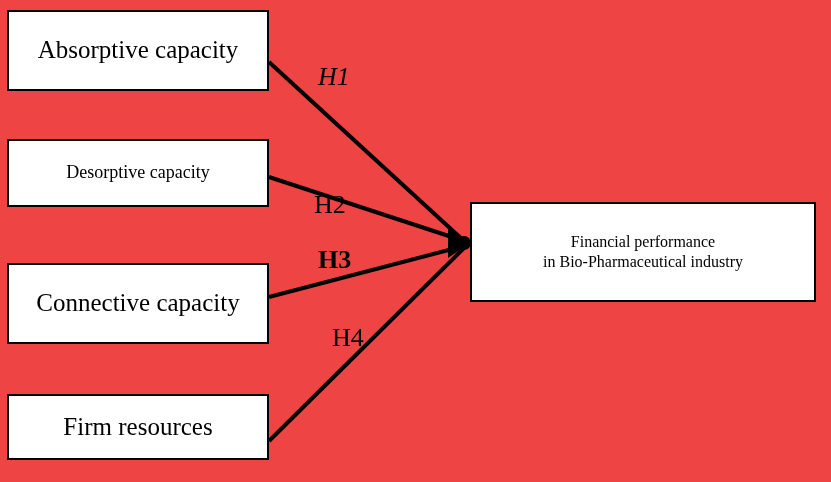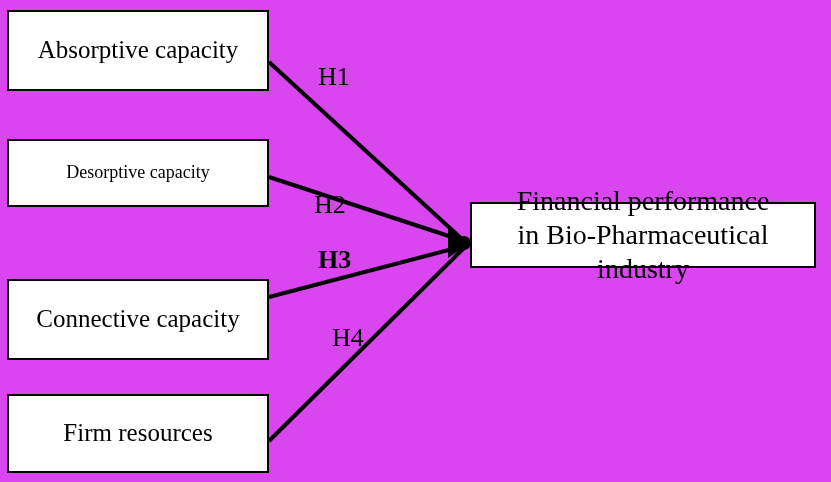--- a/index.html
+++ b/index.html
@@ -9,21 +9,21 @@
     background: #ffffff;
   }
   body {
     font-family: "Liberation Serif", "DejaVu Serif", serif;
     color: #000000;
   }
   #diagram-canvas {
     position: relative;
     width: 831px;
     height: 482px;
-    background: #d946ef;
+    background: #ef4444;
     overflow: hidden;
   }
   #connector-layer {
     position: absolute;
     left: 0;
     top: 0;
     width: 831px;
     height: 482px;
     pointer-events: none;
   }
@@ -39,38 +39,38 @@
     line-height: 1.22;
   }
   .node-label {
     display: block;
     padding: 0 6px;
     white-space: pre-line;
   }
   
   #box-absorptive  { left: 7px;  top: 10px;  width: 262px; height: 81px;  font-size: 25px; }
   #box-desorptive  { left: 7px;  top: 139px; width: 262px; height: 68px;  font-size: 18px; }
-  #box-connective  { left: 7px;  top: 279px; width: 262px; height: 81px;  font-size: 25px; }
-  #box-firm        { left: 7px;  top: 394px; width: 262px; height: 79px;  font-size: 25px; }
+  #box-connective  { left: 7px;  top: 263px; width: 262px; height: 81px;  font-size: 25px; }
+  #box-firm        { left: 7px;  top: 394px; width: 262px; height: 66px;  font-size: 25px; }
   
   #box-outcome {
     left: 470px;
     top: 202px;
     width: 346px;
-    height: 66px;
-    font-size: 28px;
+    height: 100px;
+    font-size: 16px;
   }
   
   .path-label {
     position: absolute;
     font-size: 26px;
     line-height: 1;
     white-space: nowrap;
   }
-  #path-label-h1 { left: 318px; top: 64px;  }
+  #path-label-h1 { left: 318px; top: 64px; font-style: italic;  }
   #path-label-h2 { left: 314px; top: 162px; margin-top: 30px; }
   #path-label-h3 { left: 318px; top: 247px; font-weight: bold; }
   #path-label-h4 { left: 332px; top: 325px; }
 </style>
 </head>
 <body>
 
 <div id="diagram-canvas">
 
   <svg id="connector-layer" viewBox="0 0 831 482" width="831" height="482" xmlns="http://www.w3.org/2000/svg">

